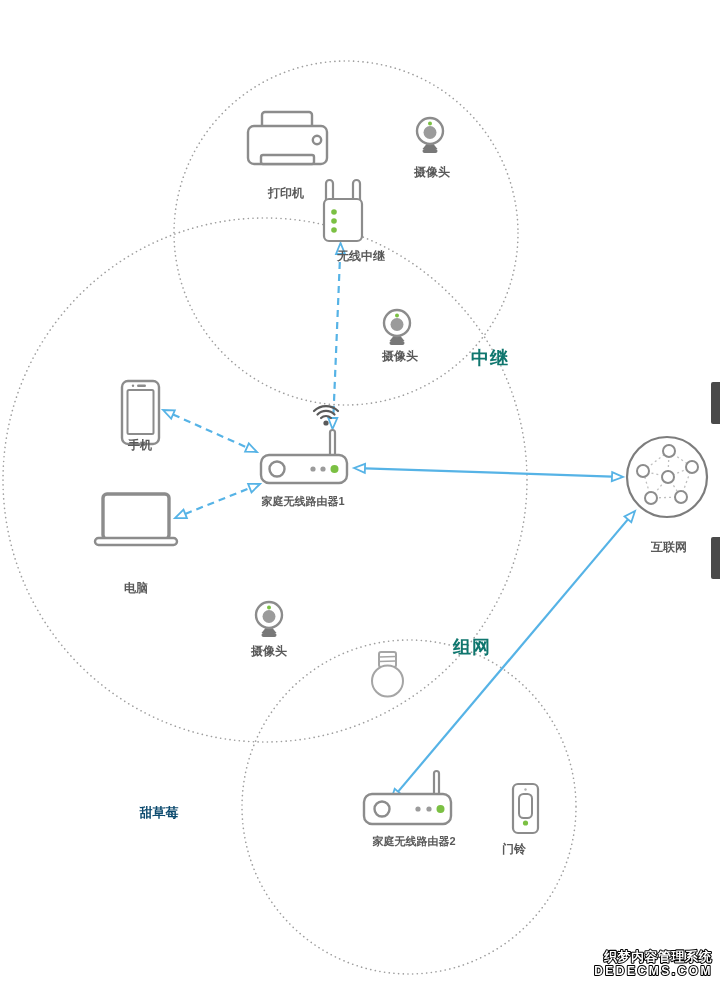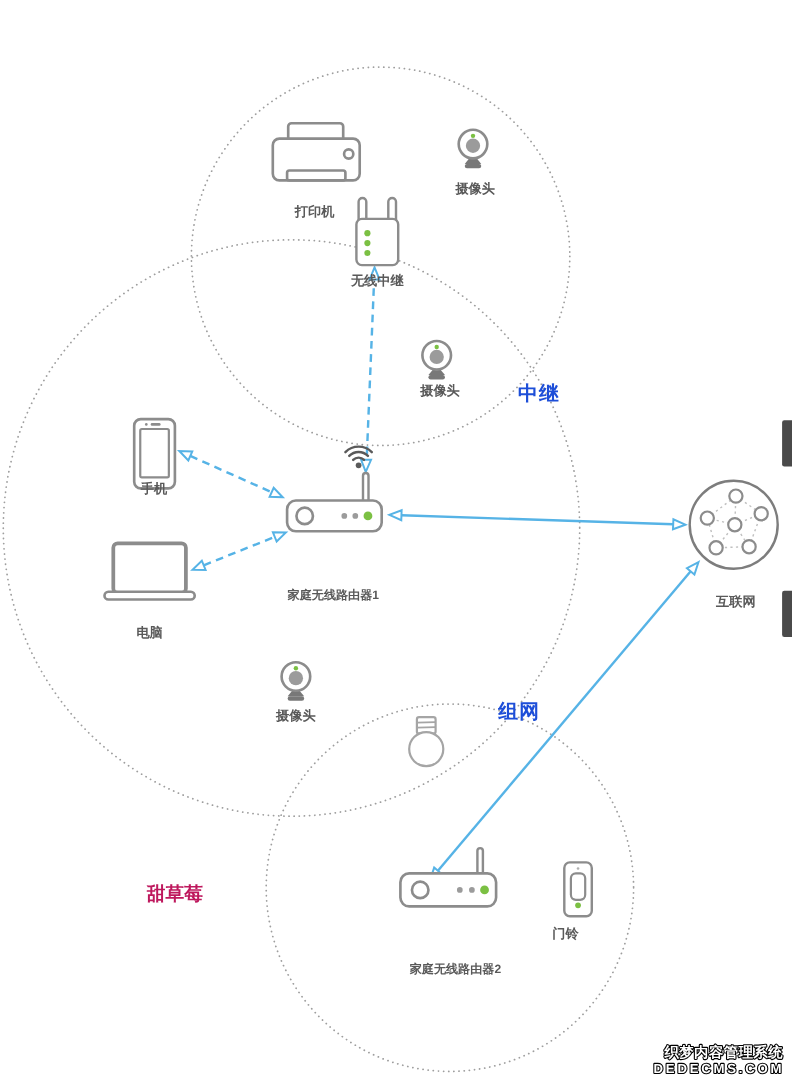--- a/index.html
+++ b/index.html
@@ -1,21 +1,21 @@
 <!DOCTYPE html>
 <html><head>
 <meta charset="utf-8">
 <style>
   html,body{margin:0;padding:0;}
   .page{position:relative;width:720px;height:987px;background:#ffffff;overflow:hidden;font-family:"Liberation Sans",sans-serif;}
   .page svg{position:absolute;left:0;top:0;}
   .lbl{position:absolute;transform:translate(-50%,-50%);font-weight:bold;font-size:12px;color:#595959;white-space:nowrap;}
-  .small{font-size:11px;margin-top:40px;}
-  .zone{color:#1d4ed8;font-size:18px;letter-spacing:1px;}
-  .author{font-size:17px;color:#be185d;}
+  .small{font-size:11px;}
+  .zone{color:#0f766e;font-size:18px;letter-spacing:1px;}
+  .author{font-size:13px;color:#0c4a6e;}
   .wmtext{font-family:"Liberation Sans",sans-serif;font-weight:bold;}
 </style>
 </head>
 <body>
 
 <div class="page">
 <svg width="720" height="987" viewBox="0 0 720 987">
 
   <g fill="none" stroke="#9e9e9e" stroke-width="1.6" stroke-linecap="round" stroke-dasharray="0.1 4.6">
     <circle cx="346" cy="233" r="172"></circle>
@@ -166,25 +166,25 @@
   </g>
 
   <g class="wmtext">
     <text x="712" y="961" text-anchor="end" font-size="13" fill="#ffffff" stroke="#000000" stroke-width="2.1" paint-order="stroke" stroke-linejoin="round" style="letter-spacing:0.5px">织梦内容管理系统</text>
     <text x="713" y="975" text-anchor="end" font-size="12" fill="#ffffff" stroke="#000000" stroke-width="2" paint-order="stroke" stroke-linejoin="round" style="letter-spacing:2.5px">DEDECMS.COM</text>
   </g>
 </svg>
 
   <div class="lbl" style="left:286px;top:193px">打印机</div>
   <div class="lbl" style="left:432px;top:172px">摄像头</div>
-  <div class="lbl" style="left:343px;top:256px">无线中继</div>
+  <div class="lbl" style="left:361px;top:256px">无线中继</div>
   <div class="lbl" style="left:400px;top:356px">摄像头</div>
   <div class="lbl zone" style="left:490px;top:358px">中继</div>
   <div class="lbl" style="left:140px;top:445px">手机</div>
   <div class="lbl small" style="left:303px;top:501px">家庭无线路由器1</div>
-  <div class="lbl" style="left:136px;top:576px">电脑</div>
+  <div class="lbl" style="left:136px;top:588px">电脑</div>
   <div class="lbl" style="left:269px;top:651px">摄像头</div>
   <div class="lbl zone" style="left:472px;top:647px">组网</div>
   <div class="lbl" style="left:669px;top:547px">互联网</div>
   <div class="lbl small" style="left:414px;top:841px">家庭无线路由器2</div>
   <div class="lbl" style="left:514px;top:849px">门铃</div>
   <div class="lbl author" style="left:159px;top:813px">甜草莓</div>
 </div>
 
 </body></html>

